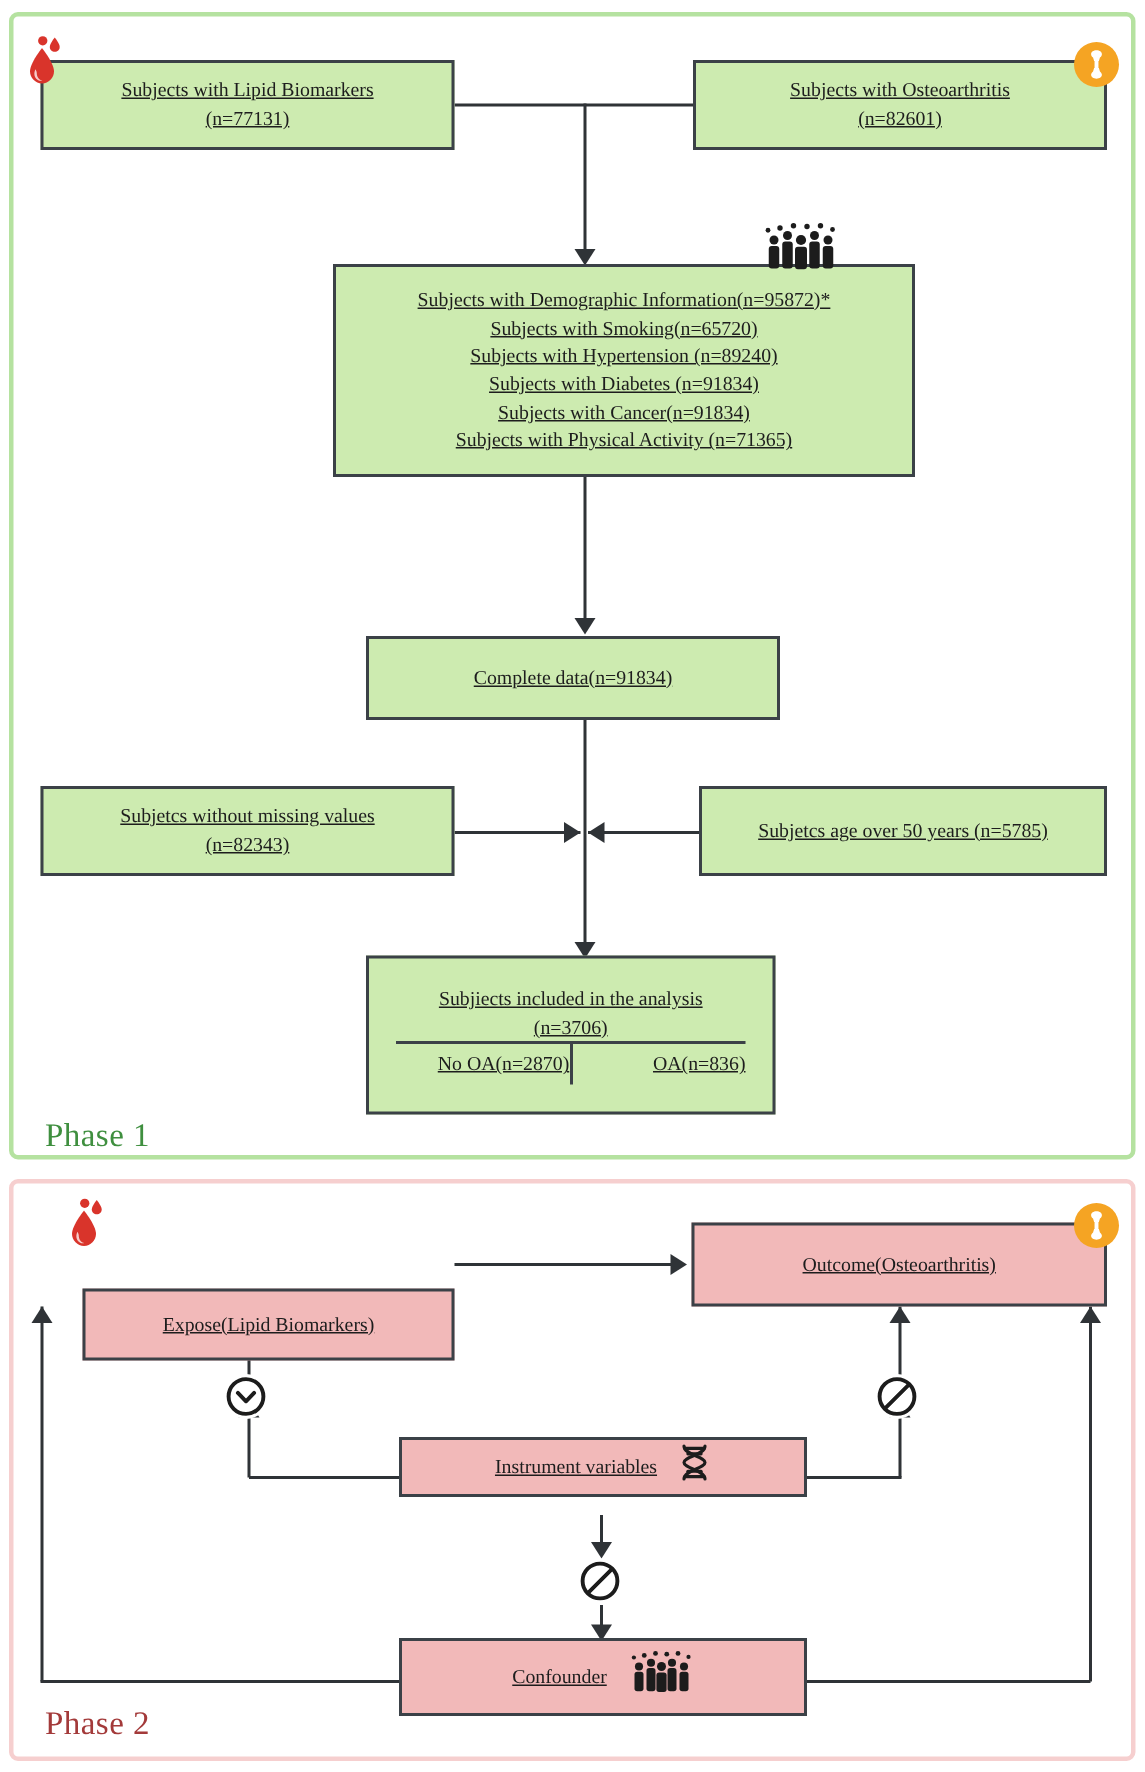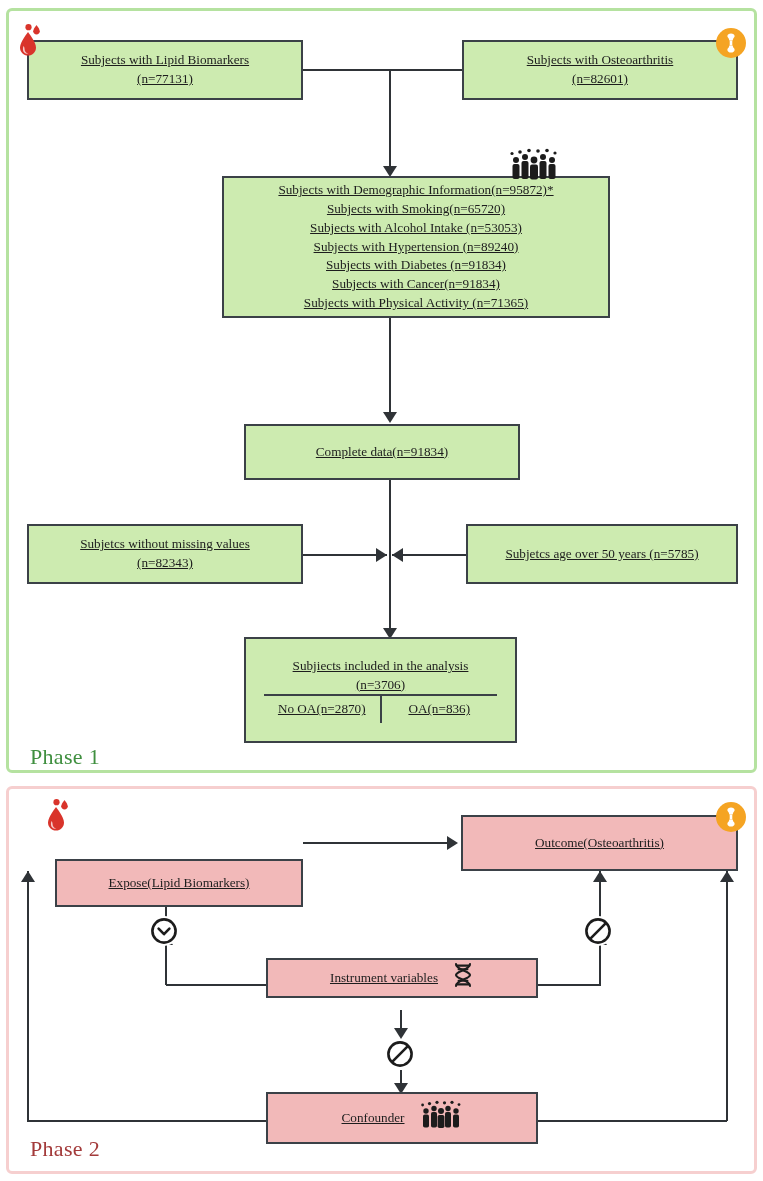--- a/index.html
+++ b/index.html
@@ -94,21 +94,21 @@
   }
   #box-analysis .bottom-row {
     width: 100%;
     height: 52px;
     display: flex;
   }
   #box-analysis .bottom-row .cell {
     flex: 1;
     display: flex;
     align-items: center;
-    justify-content: center;
+    justify-content: flex-end;
     box-sizing: border-box;
   }
   #box-analysis .bottom-row .cell.left {
     border-right: 2px solid #3b4147;
   }
 
   .box-with-icon {
     flex-direction: row;
     gap: 14px;
   }
@@ -209,21 +209,20 @@
     <svg width="18" height="22" viewBox="0 0 18 22">
       <path d="M9 1.5 C11.1 1.5 12.6 2.6 12.6 4.1 C12.6 5.1 12 5.8 11.3 6.4 L10.6 8.6 L7.4 8.6 L6.7 6.4 C6 5.8 5.4 5.1 5.4 4.1 C5.4 2.6 6.9 1.5 9 1.5 Z" fill="#ffffff"></path>
       <path d="M7.7 8.6 L10.3 8.6 L10.3 13.4 L7.7 13.4 Z" fill="#ffffff"></path>
       <path d="M9 20.5 C6.9 20.5 5.4 19.4 5.4 17.9 C5.4 16.9 6 16.2 6.7 15.6 L7.4 13.4 L10.6 13.4 L11.3 15.6 C12 16.2 12.6 16.9 12.6 17.9 C12.6 19.4 11.1 20.5 9 20.5 Z" fill="#ffffff"></path>
     </svg>
   </div>
 
   <div class="box green" id="box-covariates" style="left:222px; top:176px; width:388px; height:142px;">
     <span class="line">Subjects with Demographic Information(n=95872)*</span>
     <span class="line">Subjects with Smoking(n=65720)</span>
-    <span class="line">Subjects with Alcohol Intake (n=53053)</span>
     <span class="line">Subjects with Hypertension (n=89240)</span>
     <span class="line">Subjects with Diabetes (n=91834)</span>
     <span class="line">Subjects with Cancer(n=91834)</span>
     <span class="line">Subjects with Physical Activity (n=71365)</span>
   </div>
 
   <div class="icon-abs" style="left:508px; top:148px;">
     <svg width="52" height="34" viewBox="0 0 52 34">
       <g fill="#1c1c1c">
         <circle cx="8" cy="12" r="3"></circle>

